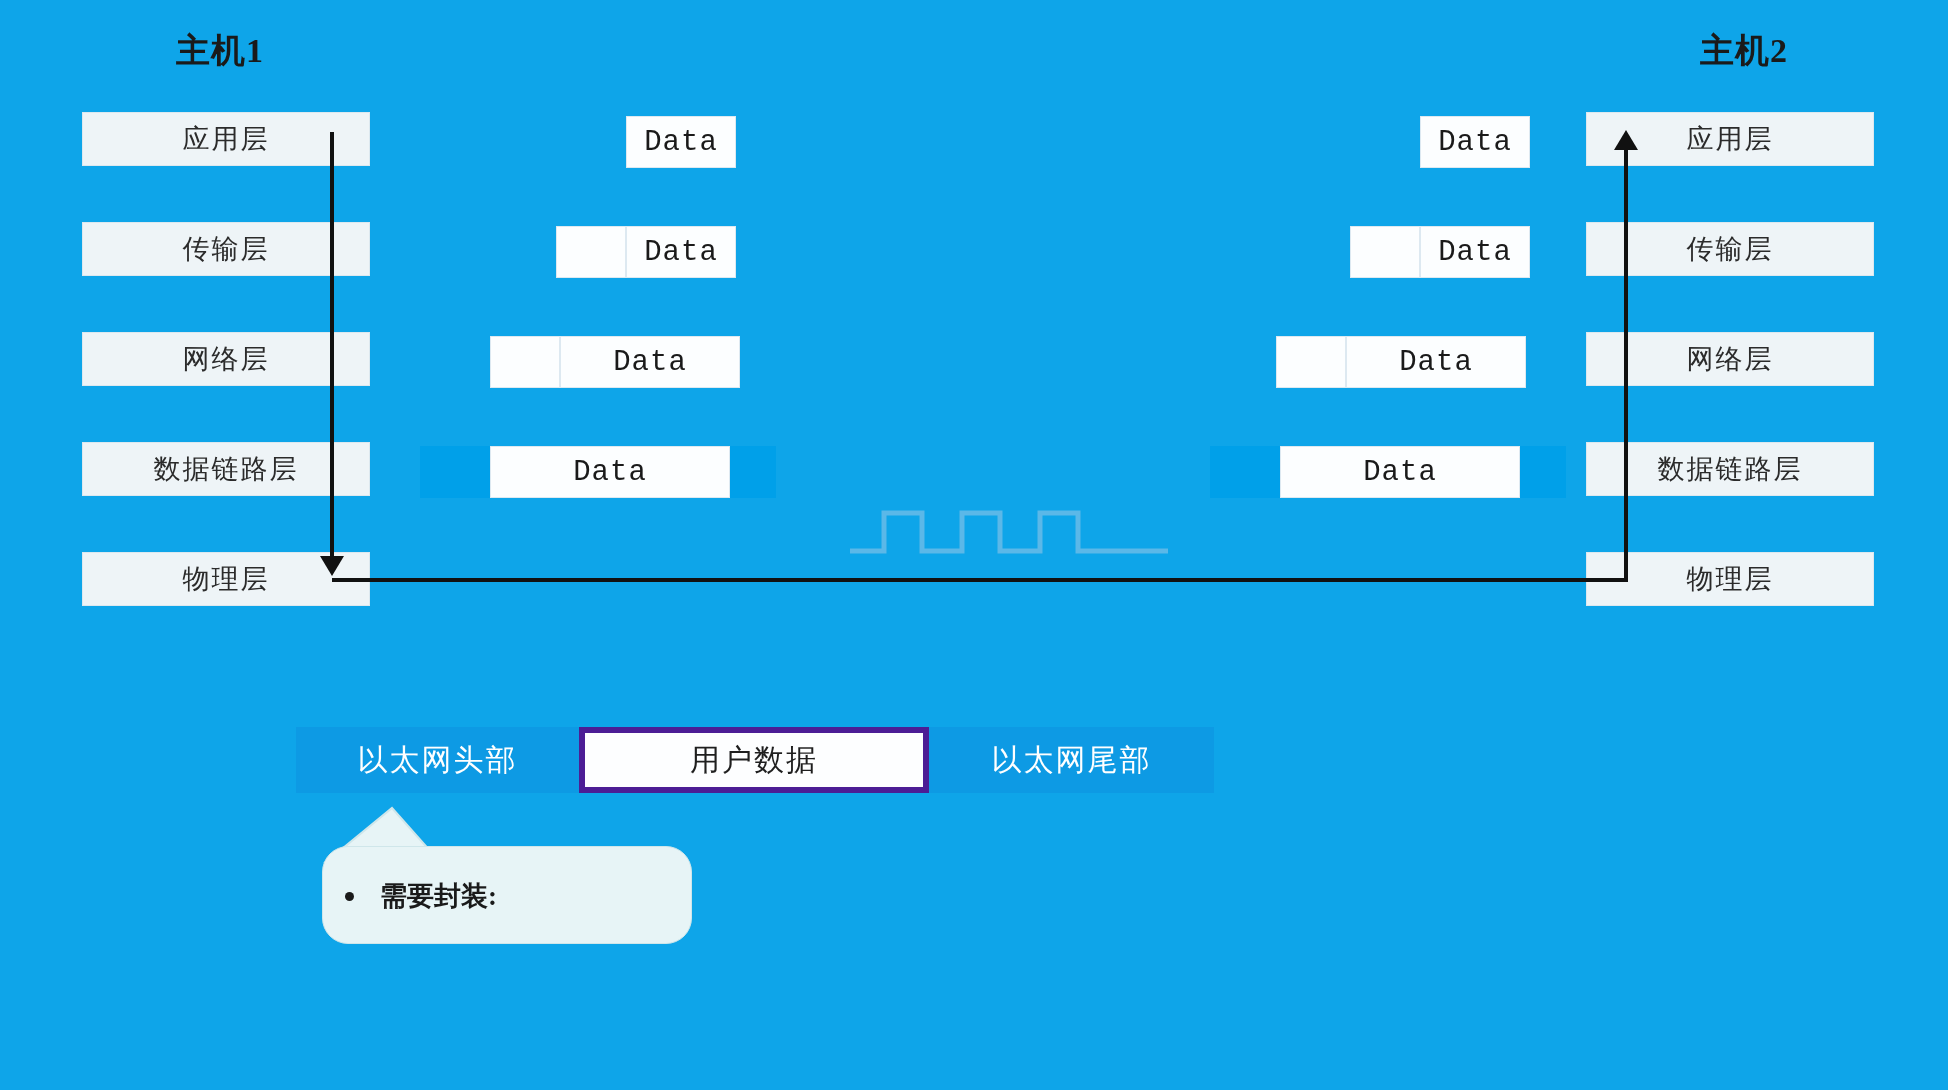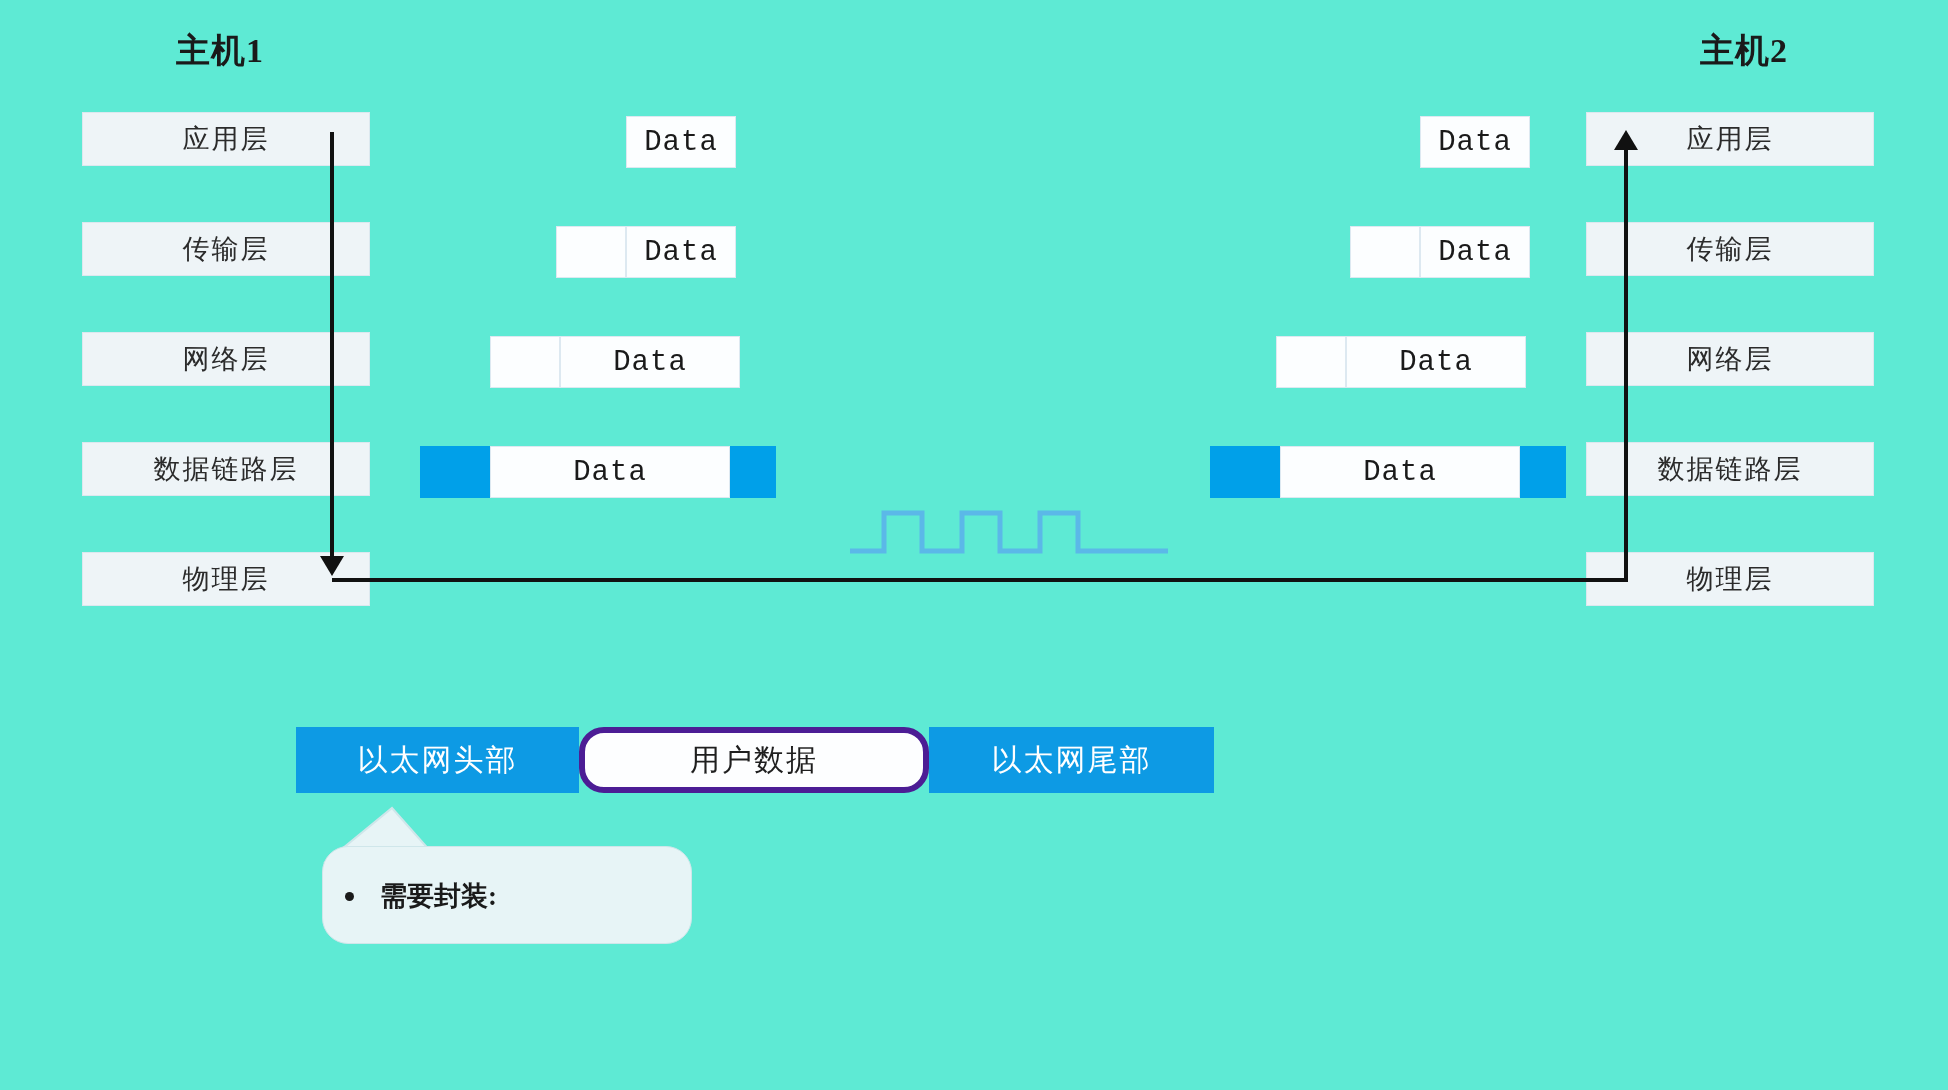--- a/index.html
+++ b/index.html
@@ -2,21 +2,21 @@
 <html><head>
 <meta charset="utf-8">
 <style>
   * { box-sizing: border-box; margin: 0; padding: 0; }
   html, body {
     width: 1948px; height: 1090px;
     background: #ffffff;
     font-family: "Liberation Sans", sans-serif;
     overflow: hidden;
   }
-  #stage { position: relative; width: 1948px; height: 1090px; background:#5eead4; }
+  #stage { position: relative; width: 1948px; height: 1090px; background:#0ea5e9; }
 
   
   .host-title{
     position:absolute; font-size:34px; font-weight:700; color:#1a1a1a;
     font-family:"Liberation Serif", serif; letter-spacing:1px; white-space:nowrap;
   }
 
   
   .layer-box{
     position:absolute; height:54px; width:288px;
@@ -159,21 +159,21 @@
 
   <div class="vline" style="left:1624px; top:148px; height:434px;"></div>
   <div class="arrow-head arrow-up" style="left:1614px; top:130px;"></div>
 
   <svg id="waveform" style="left:850px; top:495px;" width="320" height="70" viewBox="0 0 320 70">
     <polyline points="0,56 34,56 34,18 72,18 72,56 112,56 112,18 150,18 150,56 190,56 190,18 228,18 228,56 318,56" fill="none" stroke="#5bb8e8" stroke-width="5" stroke-linejoin="miter" stroke-linecap="butt"></polyline>
   </svg>
 
   <div id="encap-bar" style="left:296px; top:727px;">
     <div class="field accent" style="width:283px;">以太网头部</div>
-    <div class="field" style="width:350px;border-radius:25px;">用户数据</div>
+    <div class="field" style="width:350px;">用户数据</div>
     <div class="field accent" style="width:285px;">以太网尾部</div>
   </div>
 
   <svg id="callout-tail" style="left:320px; top:806px;" width="130" height="60" viewBox="0 0 130 60">
     <path d="M 72 2 L 120 56 L 6 56 Z" fill="#e7f4f6" stroke="#cfe6ea" stroke-width="2"></path>
   </svg>
 
   <div id="callout" style="left:322px; top:846px; width:370px;">
     <div class="row">
       <span class="bullet"></span>

